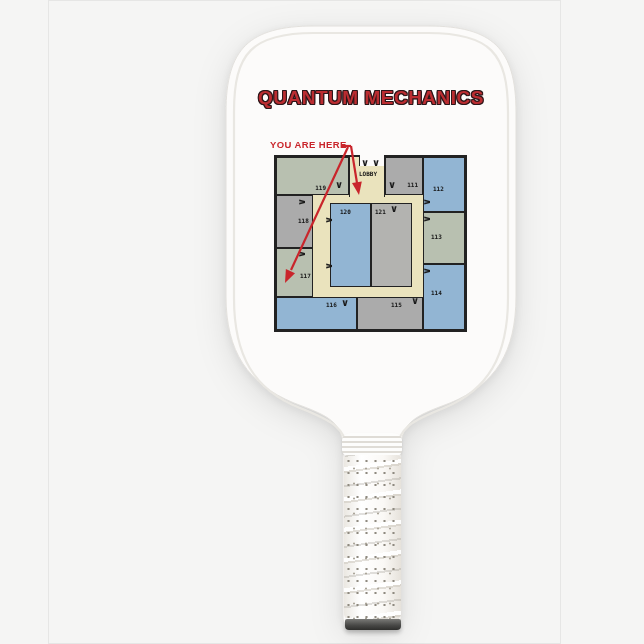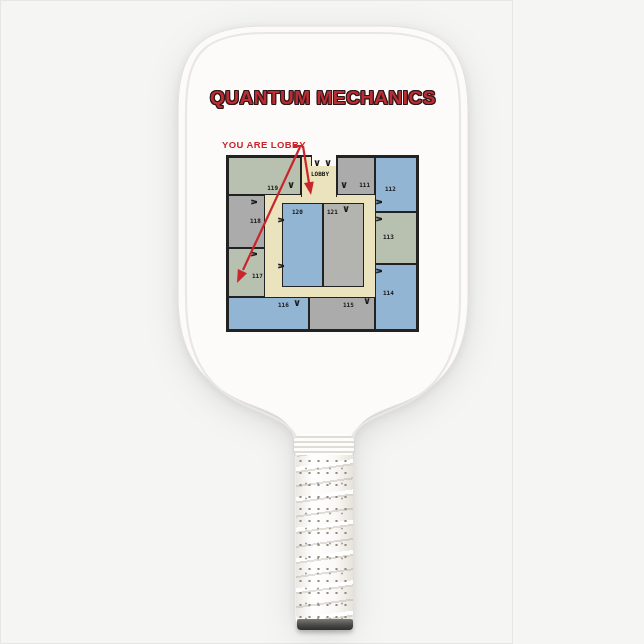--- a/index.html
+++ b/index.html
@@ -4,21 +4,21 @@
 <style>
   :root{
     --page-bg:#f5f5f4; --paddle-face:#fcfbfa; --title-red:#bb2d31; --title-outline:#2e171a;
     --arrow-red:#c9252b; --wall:#222222; --hall-cream:#eae3bd;
     --room-blue:#92b5d3; --room-gray:#ababab; --room-green:#b8c0b0; --room-inner-gray:#b3b3b0;
     --grip-white:#faf8f5; --cap-dark:#4a4a48;
   }
   html,body{margin:0;padding:0;}
   body{background:var(--page-bg);font-family:"Liberation Sans",sans-serif;}
   .scene{position:relative;width:513px;height:644px;overflow:hidden;background:var(--page-bg);
-         box-shadow:inset 0 0 0 1px #e6e6e5;}
+         box-shadow:inset 0 0 0 1px #e6e6e5;margin-left:48px;}
   .paddle-svg{position:absolute;left:0;top:0;z-index:1;
          filter:drop-shadow(0 8px 16px rgba(0,0,0,0.10)) drop-shadow(0 2px 4px rgba(0,0,0,0.07));}
   
   .title{position:absolute;left:178px;top:88px;width:290px;text-align:center;z-index:2;}
   .title .l1,.title .l2{
     font-weight:bold;font-size:19px;line-height:20px;letter-spacing:0.5px;color:var(--title-red);
     text-shadow:1px 0 var(--title-outline),-1px 0 var(--title-outline),0 1px var(--title-outline),
       0 -1px var(--title-outline),1px 1px var(--title-outline),-1px -1px var(--title-outline),
       1px -1px var(--title-outline),-1px 1px var(--title-outline);
   }
@@ -86,21 +86,21 @@
              C 291 420 278 415 246 403 C 200 384 178 352 178 296 Z" fill="var(--paddle-face)" stroke="#e2e0dc" stroke-width="1"></path>
     <path d="M 301 452 C 297 428 285 421 252 408 C 206 390 186 356 186 298 L 186 112
              C 186 53 204 33 266 33 L 380 33 C 442 33 460 53 460 112 L 460 298
              C 460 356 440 390 396 408 C 363 421 351 428 347 452" fill="none" stroke="#e9e7e2" stroke-width="2.2"></path>
   </svg>
 
   <div class="title">
     <div class="l1">QUANTUM MECHANICS</div>
   </div>
 
-  <div class="yah">YOU ARE LOBBY</div>
+  <div class="yah">YOU ARE HERE</div>
 
   <div class="map">
 
     <div class="room r119" style="background: rgb(184, 192, 176);">
       <span class="lbl p119">119</span>
     </div>
     <div class="room r111" style="background: rgb(171, 171, 171);">
       <span class="lbl p111">111</span>
     </div>
     <div class="room r112" style="background: rgb(146, 181, 211);">

